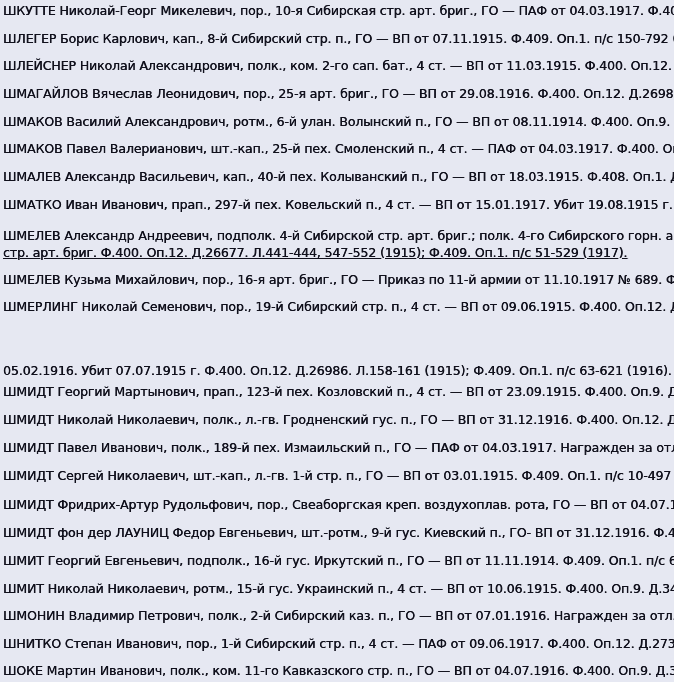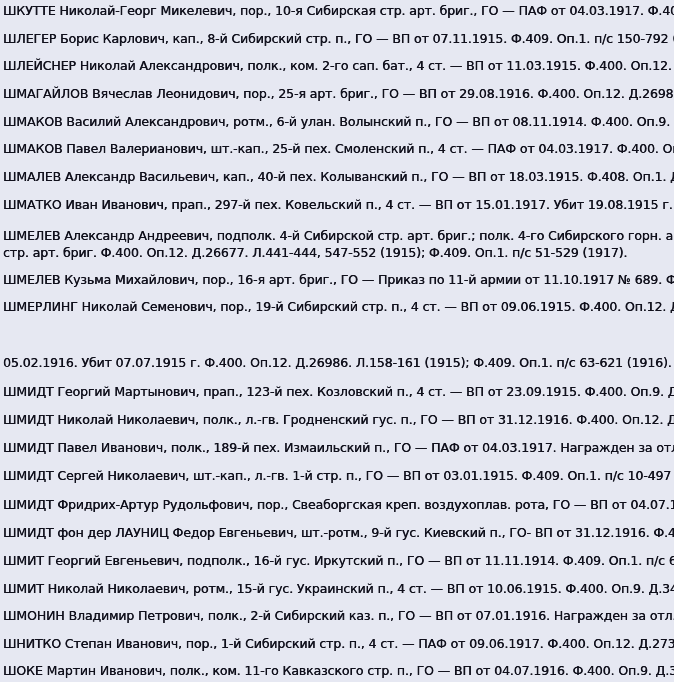--- a/index.html
+++ b/index.html
@@ -42,24 +42,24 @@
   <div class="records" id="records">
       <div class="record-line" style="top: 3px;">ШКУТТЕ Николай-Георг Микелевич, пор., 10-я Сибирская стр. арт. бриг., ГО — ПАФ от 04.03.1917. Ф.409. Оп</div>
       <div class="record-line" style="top: 31px;">ШЛЕГЕР Борис Карлович, кап., 8-й Сибирский стр. п., ГО — ВП от 07.11.1915. Ф.409. Оп.1. п/с 150-792 (1915).</div>
       <div class="record-line" style="top: 58px;">ШЛЕЙСНЕР Николай Александрович, полк., ком. 2-го сап. бат., 4 ст. — ВП от 11.03.1915. Ф.400. Оп.12. Д.266</div>
       <div class="record-line" style="top: 86px;">ШМАГАЙЛОВ Вячеслав Леонидович, пор., 25-я арт. бриг., ГО — ВП от 29.08.1916. Ф.400. Оп.12. Д.26988. Л.6</div>
       <div class="record-line" style="top: 114px;">ШМАКОВ Василий Александрович, ротм., 6-й улан. Волынский п., ГО — ВП от 08.11.1914. Ф.400. Оп.9. Д.3494</div>
       <div class="record-line" style="top: 141px;">ШМАКОВ Павел Валерианович, шт.-кап., 25-й пех. Смоленский п., 4 ст. — ПАФ от 04.03.1917. Ф.400. Оп.12. Д</div>
       <div class="record-line" style="top: 169px;">ШМАЛЕВ Александр Васильевич, кап., 40-й пех. Колыванский п., ГО — ВП от 18.03.1915. Ф.408. Оп.1. Д.1116</div>
       <div class="record-line" style="top: 197px;">ШМАТКО Иван Иванович, прап., 297-й пех. Ковельский п., 4 ст. — ВП от 15.01.1917. Убит 19.08.1915 г. Ф.400</div>
       <div class="record-line" style="top: 228px;">ШМЕЛЕВ Александр Андреевич, подполк. 4-й Сибирской стр. арт. бриг.; полк. 4-го Сибирского горн. арт. див</div>
-      <div class="record-line" style="top: 245px;">стр. арт. бриг. Ф.400. Оп.12. Д.26677. Л.441-444, 547-552 (1915); Ф.409. Оп.1. п/с 51-529 (1917).</div>
+      <div class="record-line" style="top: 245px; text-decoration: underline;">стр. арт. бриг. Ф.400. Оп.12. Д.26677. Л.441-444, 547-552 (1915); Ф.409. Оп.1. п/с 51-529 (1917).</div>
       <div class="record-line" style="top: 272px;">ШМЕЛЕВ Кузьма Михайлович, пор., 16-я арт. бриг., ГО — Приказ по 11-й армии от 11.10.1917 № 689. Ф.2129.</div>
       <div class="record-line" style="top: 299px;">ШМЕРЛИНГ Николай Семенович, пор., 19-й Сибирский стр. п., 4 ст. — ВП от 09.06.1915. Ф.400. Оп.12. Д.2667</div>
-      <div class="record-line" style="top: 355px;">05.02.1916. Убит 07.07.1915 г. Ф.400. Оп.12. Д.26986. Л.158-161 (1915); Ф.409. Оп.1. п/с 63-621 (1916).</div>
+      <div class="record-line" style="top: 363px;">05.02.1916. Убит 07.07.1915 г. Ф.400. Оп.12. Д.26986. Л.158-161 (1915); Ф.409. Оп.1. п/с 63-621 (1916).</div>
       <div class="record-line" style="top: 384px;">ШМИДТ Георгий Мартынович, прап., 123-й пех. Козловский п., 4 ст. — ВП от 23.09.1915. Ф.400. Оп.9. Д.3472</div>
       <div class="record-line" style="top: 412px;">ШМИДТ Николай Николаевич, полк., л.-гв. Гродненский гус. п., ГО — ВП от 31.12.1916. Ф.400. Оп.12. Д.2732</div>
       <div class="record-line" style="top: 440px;">ШМИДТ Павел Иванович, полк., 189-й пех. Измаильский п., ГО — ПАФ от 04.03.1917. Награжден за отл. в 190</div>
       <div class="record-line" style="top: 468px;">ШМИДТ Сергей Николаевич, шт.-кап., л.-гв. 1-й стр. п., ГО — ВП от 03.01.1915. Ф.409. Оп.1. п/с 10-497 (1906</div>
       <div class="record-line" style="top: 497px;">ШМИДТ Фридрих-Артур Рудольфович, пор., Свеаборгская креп. воздухоплав. рота, ГО — ВП от 04.07.1916. Ф</div>
       <div class="record-line" style="top: 525px;">ШМИДТ фон дер ЛАУНИЦ Федор Евгеньевич, шт.-ротм., 9-й гус. Киевский п., ГО- ВП от 31.12.1916. Ф.400. Оп</div>
       <div class="record-line" style="top: 553px;">ШМИТ Георгий Евгеньевич, подполк., 16-й гус. Иркутский п., ГО — ВП от 11.11.1914. Ф.409. Оп.1. п/с 6001 (1</div>
       <div class="record-line" style="top: 581px;">ШМИТ Николай Николаевич, ротм., 15-й гус. Украинский п., 4 ст. — ВП от 10.06.1915. Ф.400. Оп.9. Д.34952. Л</div>
       <div class="record-line" style="top: 608px;">ШМОНИН Владимир Петрович, полк., 2-й Сибирский каз. п., ГО — ВП от 07.01.1916. Награжден за отл. в 1-м С</div>
       <div class="record-line" style="top: 636px;">ШНИТКО Степан Иванович, пор., 1-й Сибирский стр. п., 4 ст. — ПАФ от 09.06.1917. Ф.400. Оп.12. Д.27356. Л.</div>

